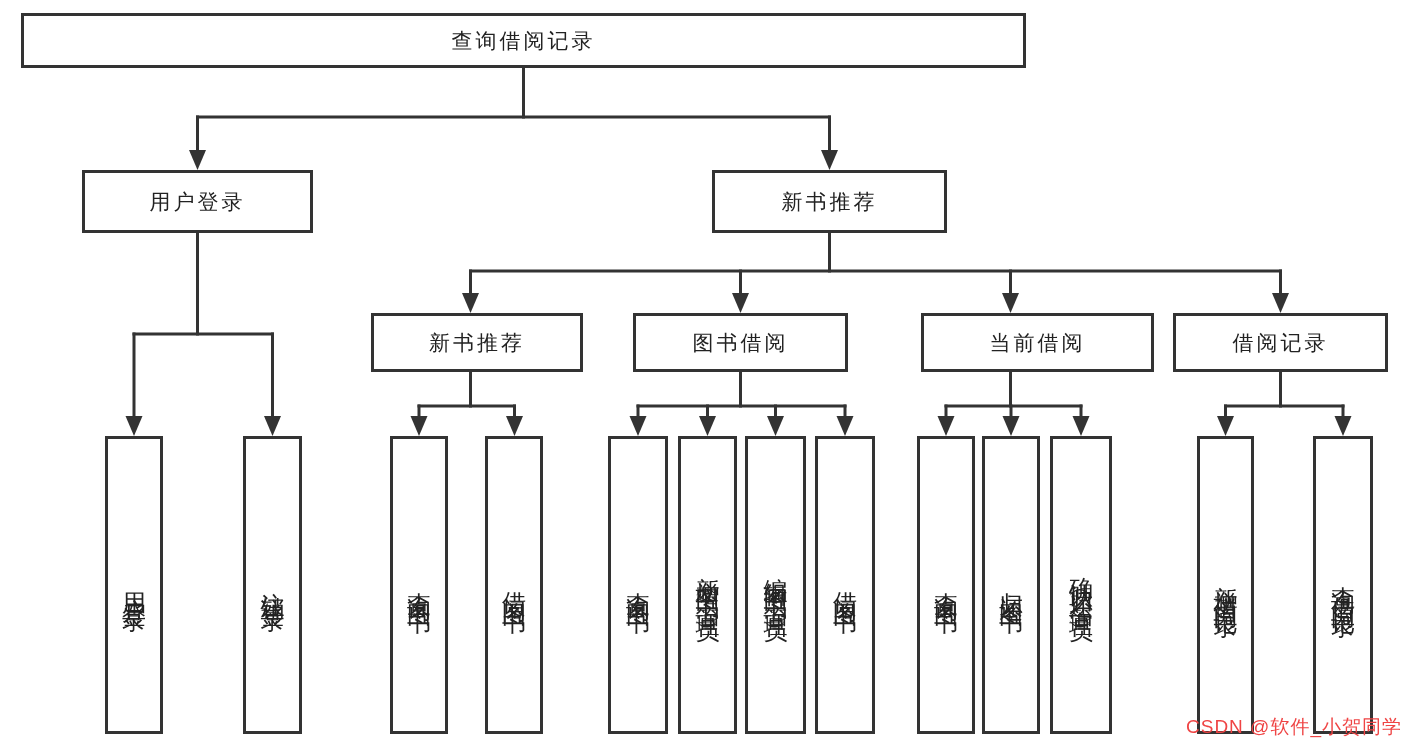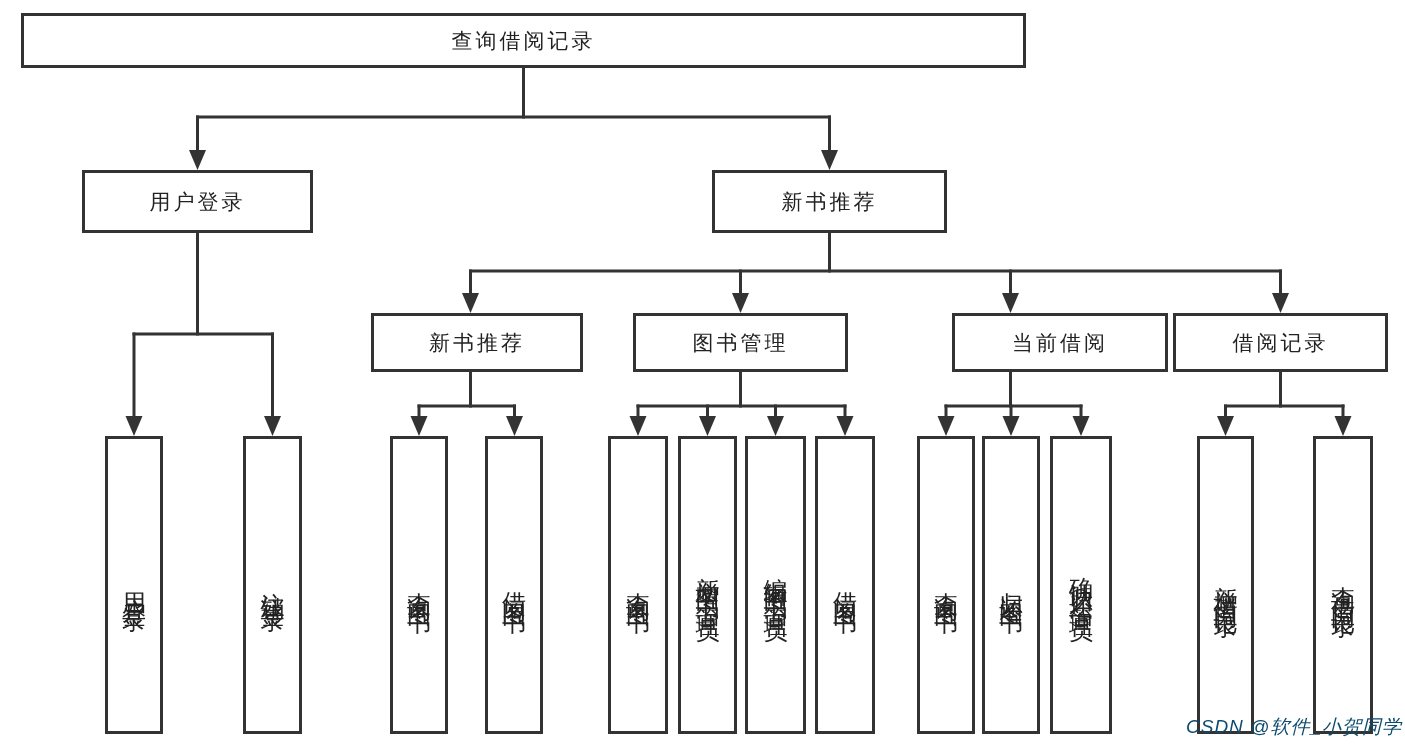--- a/index.html
+++ b/index.html
@@ -55,24 +55,23 @@
     font-size: 24px;
     letter-spacing: 6px;
     line-height: 1;
   }
   .watermark {
     position: absolute;
     left: 1186px;
     top: 714px;
     font-size: 19px;
     letter-spacing: 1px;
-    color: #0c4a6e;
+    color: #ef4444;
     white-space: nowrap;
     z-index: 5;
-    font-style: italic;
   }
 </style>
 </head>
 <body>
 
 <div class="canvas">
 
   <svg class="connector-layer" width="1405" height="747" viewBox="0 0 1405 747">
 
     <g>
@@ -157,23 +156,23 @@
     <span>用户登录</span>
   </div>
   <div class="node hnode" style="left:712px; top:170px; width:235px; height:63px;">
     <span>新书推荐</span>
   </div>
 
   <div class="node hnode" style="left:363px; top:313px; width:212px; height:59px;margin-left:8px;">
     <span>新书推荐</span>
   </div>
   <div class="node hnode" style="left:633px; top:313px; width:215px; height:59px;">
-    <span>图书管理</span>
-  </div>
-  <div class="node hnode" style="left:952px; top:313px; width:216px; height:59px;">
+    <span>图书借阅</span>
+  </div>
+  <div class="node hnode" style="left:921px; top:313px; width:233px; height:59px;">
     <span>当前借阅</span>
   </div>
   <div class="node hnode" style="left:1173px; top:313px; width:215px; height:59px;text-align:center;">
     <span>借阅记录</span>
   </div>
 
   <div class="node leaf" style="left:105px; top:436px; width:58px; height:298px;">
     <span class="vtext">用户登录</span>
   </div>
   <div class="node leaf" style="left:243px; top:436px; width:59px; height:298px;">

